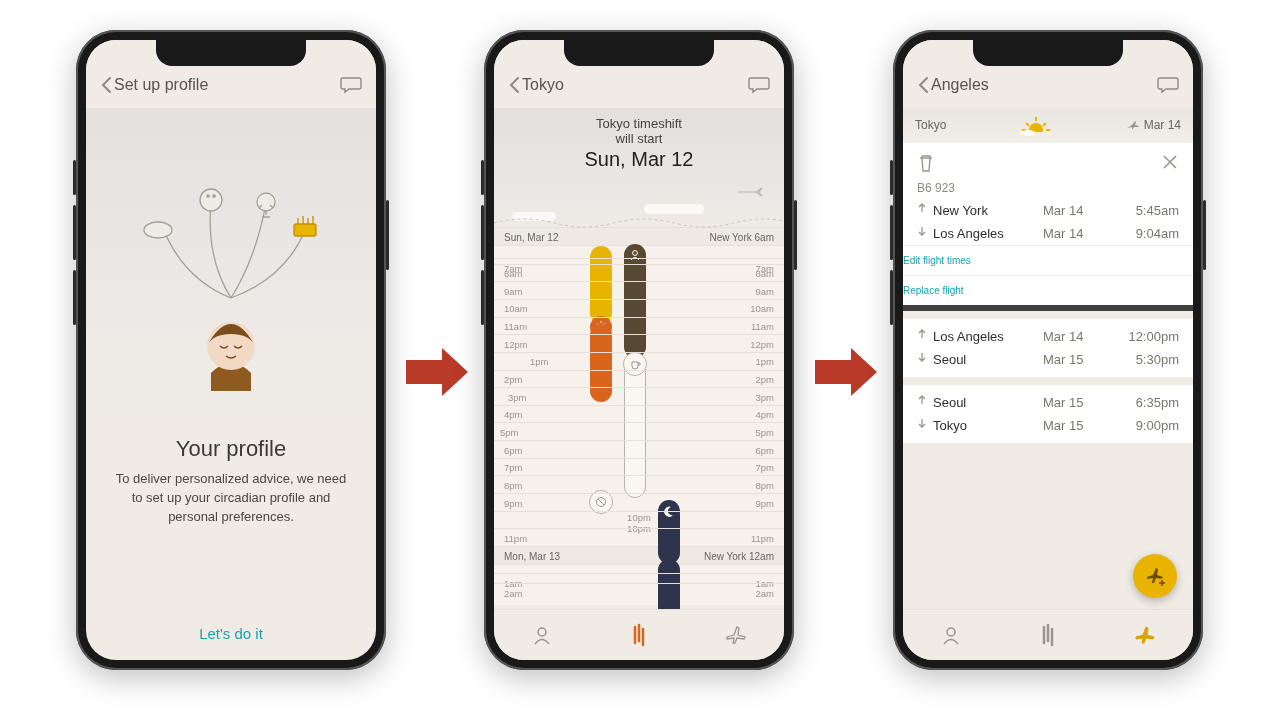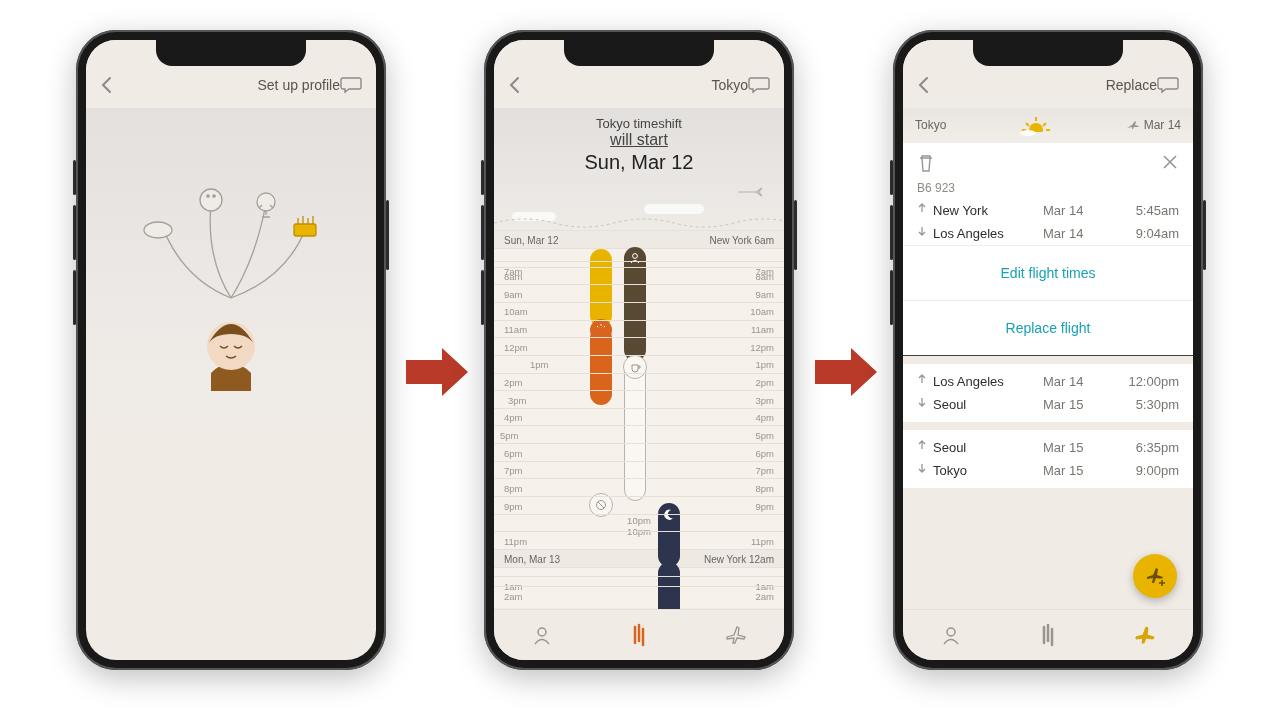--- a/index.html
+++ b/index.html
@@ -8,50 +8,50 @@
   
   .phone{position:absolute;width:310px;height:640px;border-radius:40px;background:#191919;box-shadow:0 8px 30px rgba(0,0,0,.25),inset 0 0 0 2px #555;}
   .screen{position:absolute;inset:10px;border-radius:30px;background:var(--cream);overflow:hidden;}
   .notch{position:absolute;top:0;left:50%;transform:translateX(-50%);width:150px;height:26px;background:#191919;border-bottom-left-radius:16px;border-bottom-right-radius:16px;z-index:50;}
   .pwr{position:absolute;right:-3px;top:170px;width:3px;height:70px;background:#2b2b2b;border-radius:2px;}
   .vol1{position:absolute;left:-3px;top:130px;width:3px;height:35px;background:#2b2b2b;border-radius:2px;}
   .vol2{position:absolute;left:-3px;top:175px;width:3px;height:55px;background:#2b2b2b;border-radius:2px;}
   .vol3{position:absolute;left:-3px;top:240px;width:3px;height:55px;background:#2b2b2b;border-radius:2px;}
   
   .navbar{height:46px;padding-top:22px;background:var(--cream);display:flex;align-items:center;justify-content:space-between;padding-left:14px;padding-right:14px;}
-  .nav-title{flex:1;text-align:right;font-size:14px;color:#5a544e;}
+  .nav-title{flex:1;text-align:left;font-size:16px;color:#5a544e;}
   .chev svg, .bubble svg{display:block;}
   
   .illus{height:310px;background:linear-gradient(#e3e0de,#efece8 85%);display:flex;flex-direction:column;align-items:center;justify-content:flex-end;position:relative;}
   .title1{font-size:22px;color:#3a3a3a;margin:18px 0 8px;font-weight:400;}
   .body1{font-size:13px;color:#4b4741;text-align:center;line-height:1.45;padding:0 28px;}
   .cta{position:absolute;bottom:18px;left:0;right:0;text-align:center;color:var(--teal);font-size:15px;}
   
   .hero{background:linear-gradient(#e2dfdd,#eeebe7);padding:8px 0 10px;text-align:center;position:relative;}
   .hero .l1{font-size:13px;color:#444;}
-  .hero .l2{font-size:16px;color:#444;text-decoration:underline;}
+  .hero .l2{font-size:13px;color:#444;}
   .hero .l3{font-size:20px;color:#222;font-weight:500;margin-top:2px;}
   .cloud{position:absolute;background:#fff;opacity:.7;border-radius:10px;}
   .dayhdr{display:flex;justify-content:space-between;font-size:10px;color:#666;padding:4px 10px 2px;background:#efe9e3;border-top:1px solid var(--rule);border-bottom:1px solid var(--rule);}
   .grid{position:relative;height:300px;background:var(--paper);}
   .row{position:absolute;left:0;right:0;display:flex;justify-content:space-between;align-items:center;padding:0 10px;height:18px;border-top:1px solid var(--rule);font-size:9.5px;color:#9b958d;}
   .lane{position:absolute;width:22px;border-radius:12px;}
   .cap{position:absolute;width:22px;height:22px;border-radius:50%;display:flex;align-items:center;justify-content:center;}
   .hollow{position:absolute;width:20px;border:1px solid #b8b3ab;border-radius:12px;background:#faf7f2;}
   .tabbar{position:absolute;bottom:0;left:0;right:0;height:50px;background:var(--cream);border-top:1px solid var(--rule);display:flex;align-items:center;justify-content:space-around;}
   .tab svg{display:block;}
   
   .subhdr{display:flex;align-items:center;justify-content:space-between;padding:6px 12px;font-size:12px;color:#6b665f;background:linear-gradient(#e9e5e0,#f1ede7);}
   .card{background:#fff;margin:0;}
   .cardtop{display:flex;justify-content:space-between;padding:10px 14px 2px;color:#9b958d;}
   .leg{display:flex;justify-content:space-between;font-size:13px;color:#2e2e2e;padding:4px 14px;}
   .leg .city{display:flex;align-items:center;gap:6px;min-width:110px;}
   .leg .dt{color:#7a7670;width:56px;text-align:left;}
   .leg .tm{color:#7a7670;width:64px;text-align:right;}
-  .linkrow{text-align:center;color:var(--teal);font-size:14px;padding:19px 0;border-top:1px solid #eee;}
+  .linkrow{color:var(--teal);font-size:10px;padding:9px 0;border-top:1px solid #eee;}
   .code{font-size:12px;color:#8f8a83;padding:2px 14px 4px;}
   .fab{position:absolute;right:16px;bottom:62px;width:44px;height:44px;border-radius:50%;background:var(--yellow);box-shadow:0 3px 8px rgba(0,0,0,.25);display:flex;align-items:center;justify-content:center;}
   
   .arrow{position:absolute;top:348px;width:60px;height:50px;}
   .arrow svg{display:block;}
 </style>
 </head>
 <body>
 
 <div class="stage">
@@ -99,20 +99,25 @@
         <g>
           <path d="M95 195 q20 -20 40 0 v18 h-40z" fill="#8e5a1f"></path>
           <circle cx="115" cy="168" r="24" fill="#f2d9c4"></circle>
           <path d="M92 166 q23 -40 46 0 q-6 -10 -23 -10 t-23 10" fill="#7a4f1b"></path>
           <path d="M104 168 q4 4 8 0" stroke="#7a4f1b" stroke-width="1.4" fill="none"></path>
           <path d="M118 168 q4 4 8 0" stroke="#7a4f1b" stroke-width="1.4" fill="none"></path>
           <path d="M110 178 q5 4 10 0" stroke="#7a4f1b" stroke-width="1.4" fill="none"></path>
         </g>
       </svg>
     </div>
+    <div style="text-align:center;">
+      <div class="title1">Your profile</div>
+      <div class="body1">To deliver personalized advice, we need to set up your circadian profile and personal preferences.</div>
+    </div>
+    <div class="cta">Let's do it</div>
   </div>
 </div>
 
 <div class="arrow" style="left:406px;">
   <svg width="62" height="48">
         <path d="M0 12h36V0l26 24-26 24V36H0z" fill="#b93a28"></path>
       </svg>
 </div>
 
 <div class="phone" style="left:484px;top:30px;">
@@ -313,21 +318,21 @@
       <div class="vol2"></div>
       <div class="vol3"></div>
   <div class="screen">
     <div class="notch"></div>
     <div class="navbar">
       <span class="chev">
             <svg width="14" height="18">
               <path d="M10 2 L3 9 L10 16" stroke="#8d8a85" stroke-width="2" fill="none" stroke-linecap="round"></path>
             </svg>
           </span>
-      <span class="nav-title">Replace</span>
+      <span class="nav-title">Angeles</span>
       <span class="bubble">
             <svg width="22" height="18">
               <path d="M3 2h16a2 2 0 0 1 2 2v7a2 2 0 0 1-2 2H9l-4 3v-3H3a2 2 0 0 1-2-2V4a2 2 0 0 1 2-2z" fill="none" stroke="#8d8a85" stroke-width="1.4"></path>
             </svg>
           </span>
     </div>
     <div class="subhdr">
       <span>Tokyo</span>
       <svg width="36" height="22">
             <circle cx="18" cy="16" r="7" fill="#e9b400"></circle>
@@ -371,21 +376,21 @@
                 <span><svg width="10" height="12">
                     <path d="M5 1v8M2 6l3 3 3-3" stroke="#9b958d" fill="none" stroke-width="1.3"></path>
                   </svg></span>
                 <span>Los Angeles</span>
               </span>
               <span class="dt">Mar 14</span>
               <span class="tm">9:04am</span>
             </div>
           </div>
       <div class="linkrow">Edit flight times</div>
-      <div class="linkrow" style="border-bottom:1px solid #404040;">Replace flight</div>
+      <div class="linkrow" style="border-bottom:6px solid #404040;">Replace flight</div>
     </div>
     <div style="height:8px;background:var(--cream);"></div>
     <div class="card" id="legs2" style="padding:6px 0;">
           <div class="leg">
             <span class="city">
               <span><svg width="10" height="12">
                   <path d="M5 1v8M2 4l3-3 3 3" stroke="#9b958d" fill="none" stroke-width="1.3"></path>
                 </svg></span>
               <span>Los Angeles</span>
             </span>

